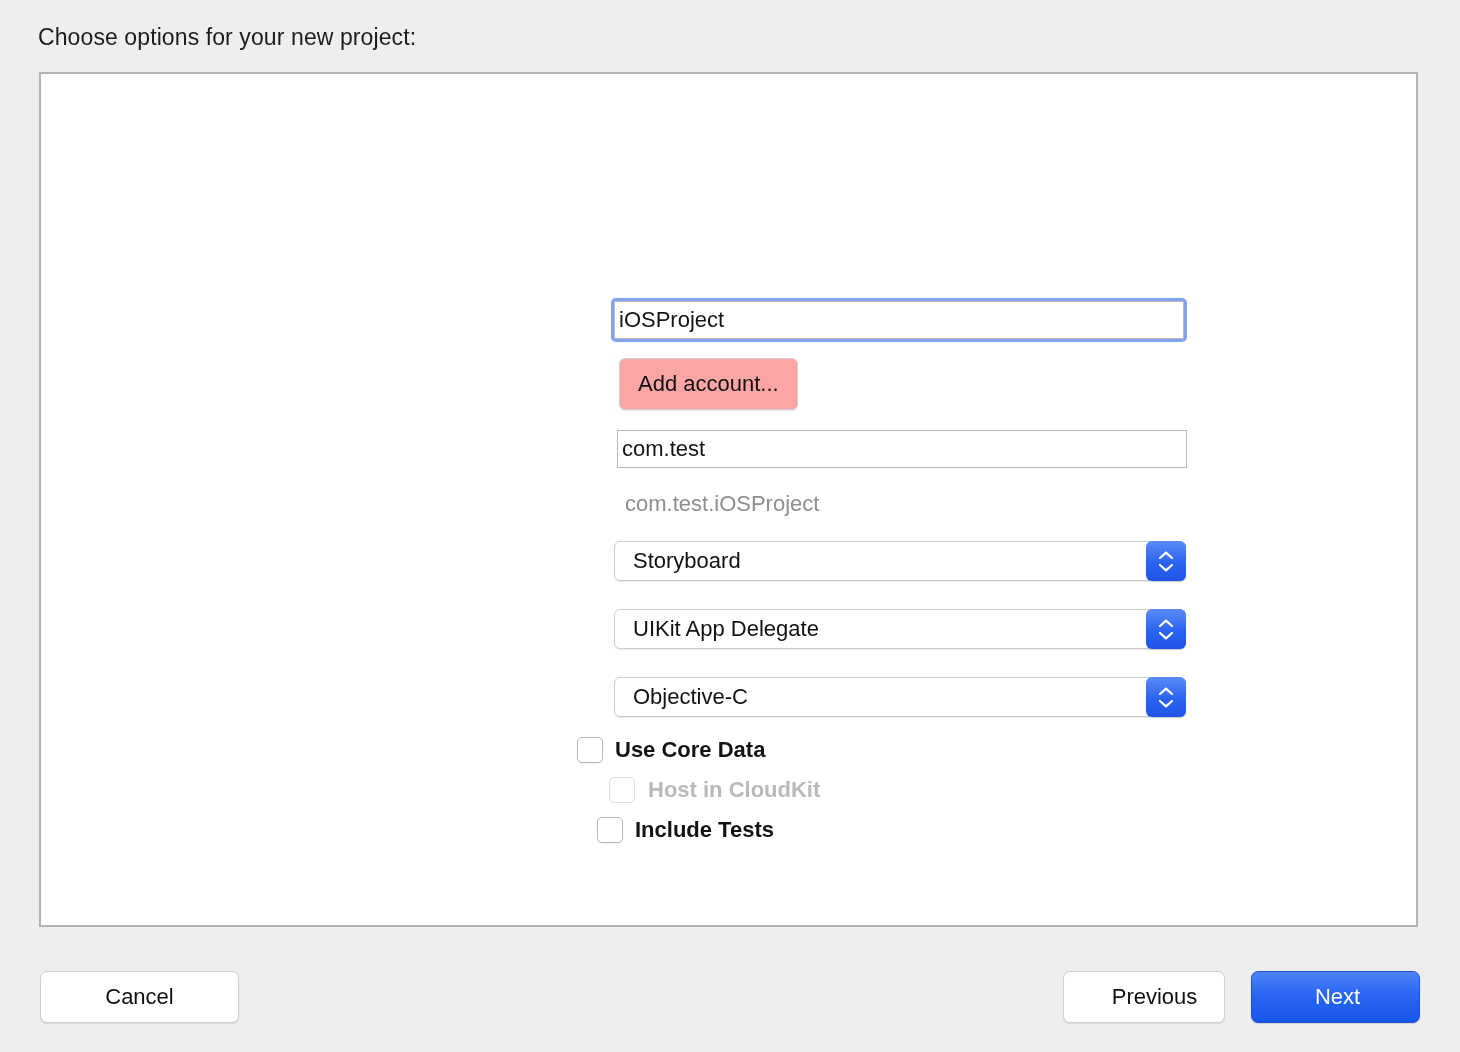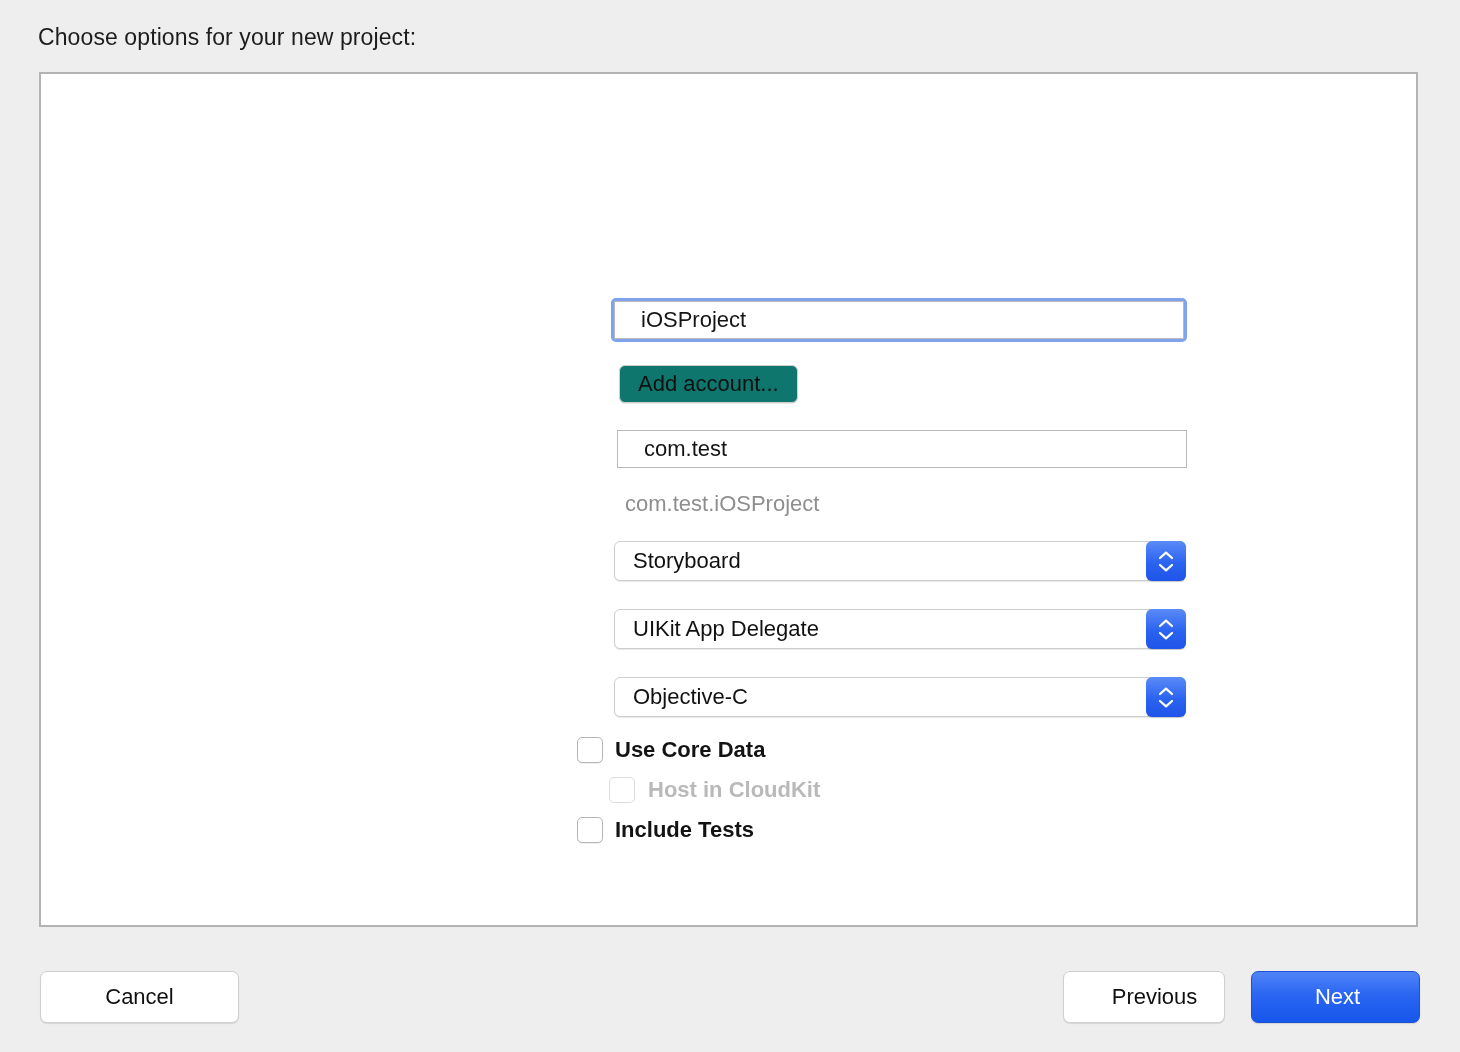--- a/index.html
+++ b/index.html
@@ -55,21 +55,21 @@
   
   .text-field {
     box-sizing: border-box;
     width: 570px;
     height: 38px;
     background: #ffffff;
     border: 1px solid #b9b9b9;
     font-size: 22px;
     line-height: 36px;
     color: #151515;
-    padding: 0 26px;
+    padding: 0 4px;
     display: block;
     font-family: "Liberation Sans", sans-serif;
     outline: none;
   }
   .focus-wrap {
     width: 576px;
     height: 44px;
     border: 3px solid #7fa3ef;
     border-radius: 5px;
     box-sizing: border-box;
@@ -89,24 +89,24 @@
     font-size: 22px;
     line-height: 28px;
     color: #8e8e8e;
     white-space: nowrap;
     padding-left: 8px;
   }
 
   
   .push-button {
     box-sizing: border-box;
-    height: 38px;
+    height: 52px;
     min-width: 60px;
     padding: 0 18px;
-    background: #0f766e;
+    background: #fca5a5;
     border: 1px solid #cfcfcf;
     border-radius: 6px;
     box-shadow: 0 1px 1px rgba(0,0,0,0.10);
     font-size: 22px;
     line-height: 36px;
     color: #101010;
     font-family: "Liberation Sans", sans-serif;
     white-space: nowrap;
     cursor: default;
   }
@@ -302,21 +302,21 @@
   <div class="checkbox-row" style="left:536px; top:661px;">
     <span class="checkbox-box"></span>
     <span class="checkbox-label">Use Core Data</span>
   </div>
 
   <div class="checkbox-row" style="left:568px; top:701px;">
     <span class="checkbox-box disabled"></span>
     <span class="checkbox-label disabled">Host in CloudKit</span>
   </div>
 
-  <div class="checkbox-row" style="left:536px; top:741px;text-align:right;">
+  <div class="checkbox-row" style="left:556px; top:741px;text-align:right;">
     <span class="checkbox-box"></span>
     <span class="checkbox-label">Include Tests</span>
   </div>
 
 </div>
 
 <button class="footer-button secondary" id="cancel-button">Cancel</button>
 
 <button class="footer-button secondary" id="previous-button">Previous</button>
 

